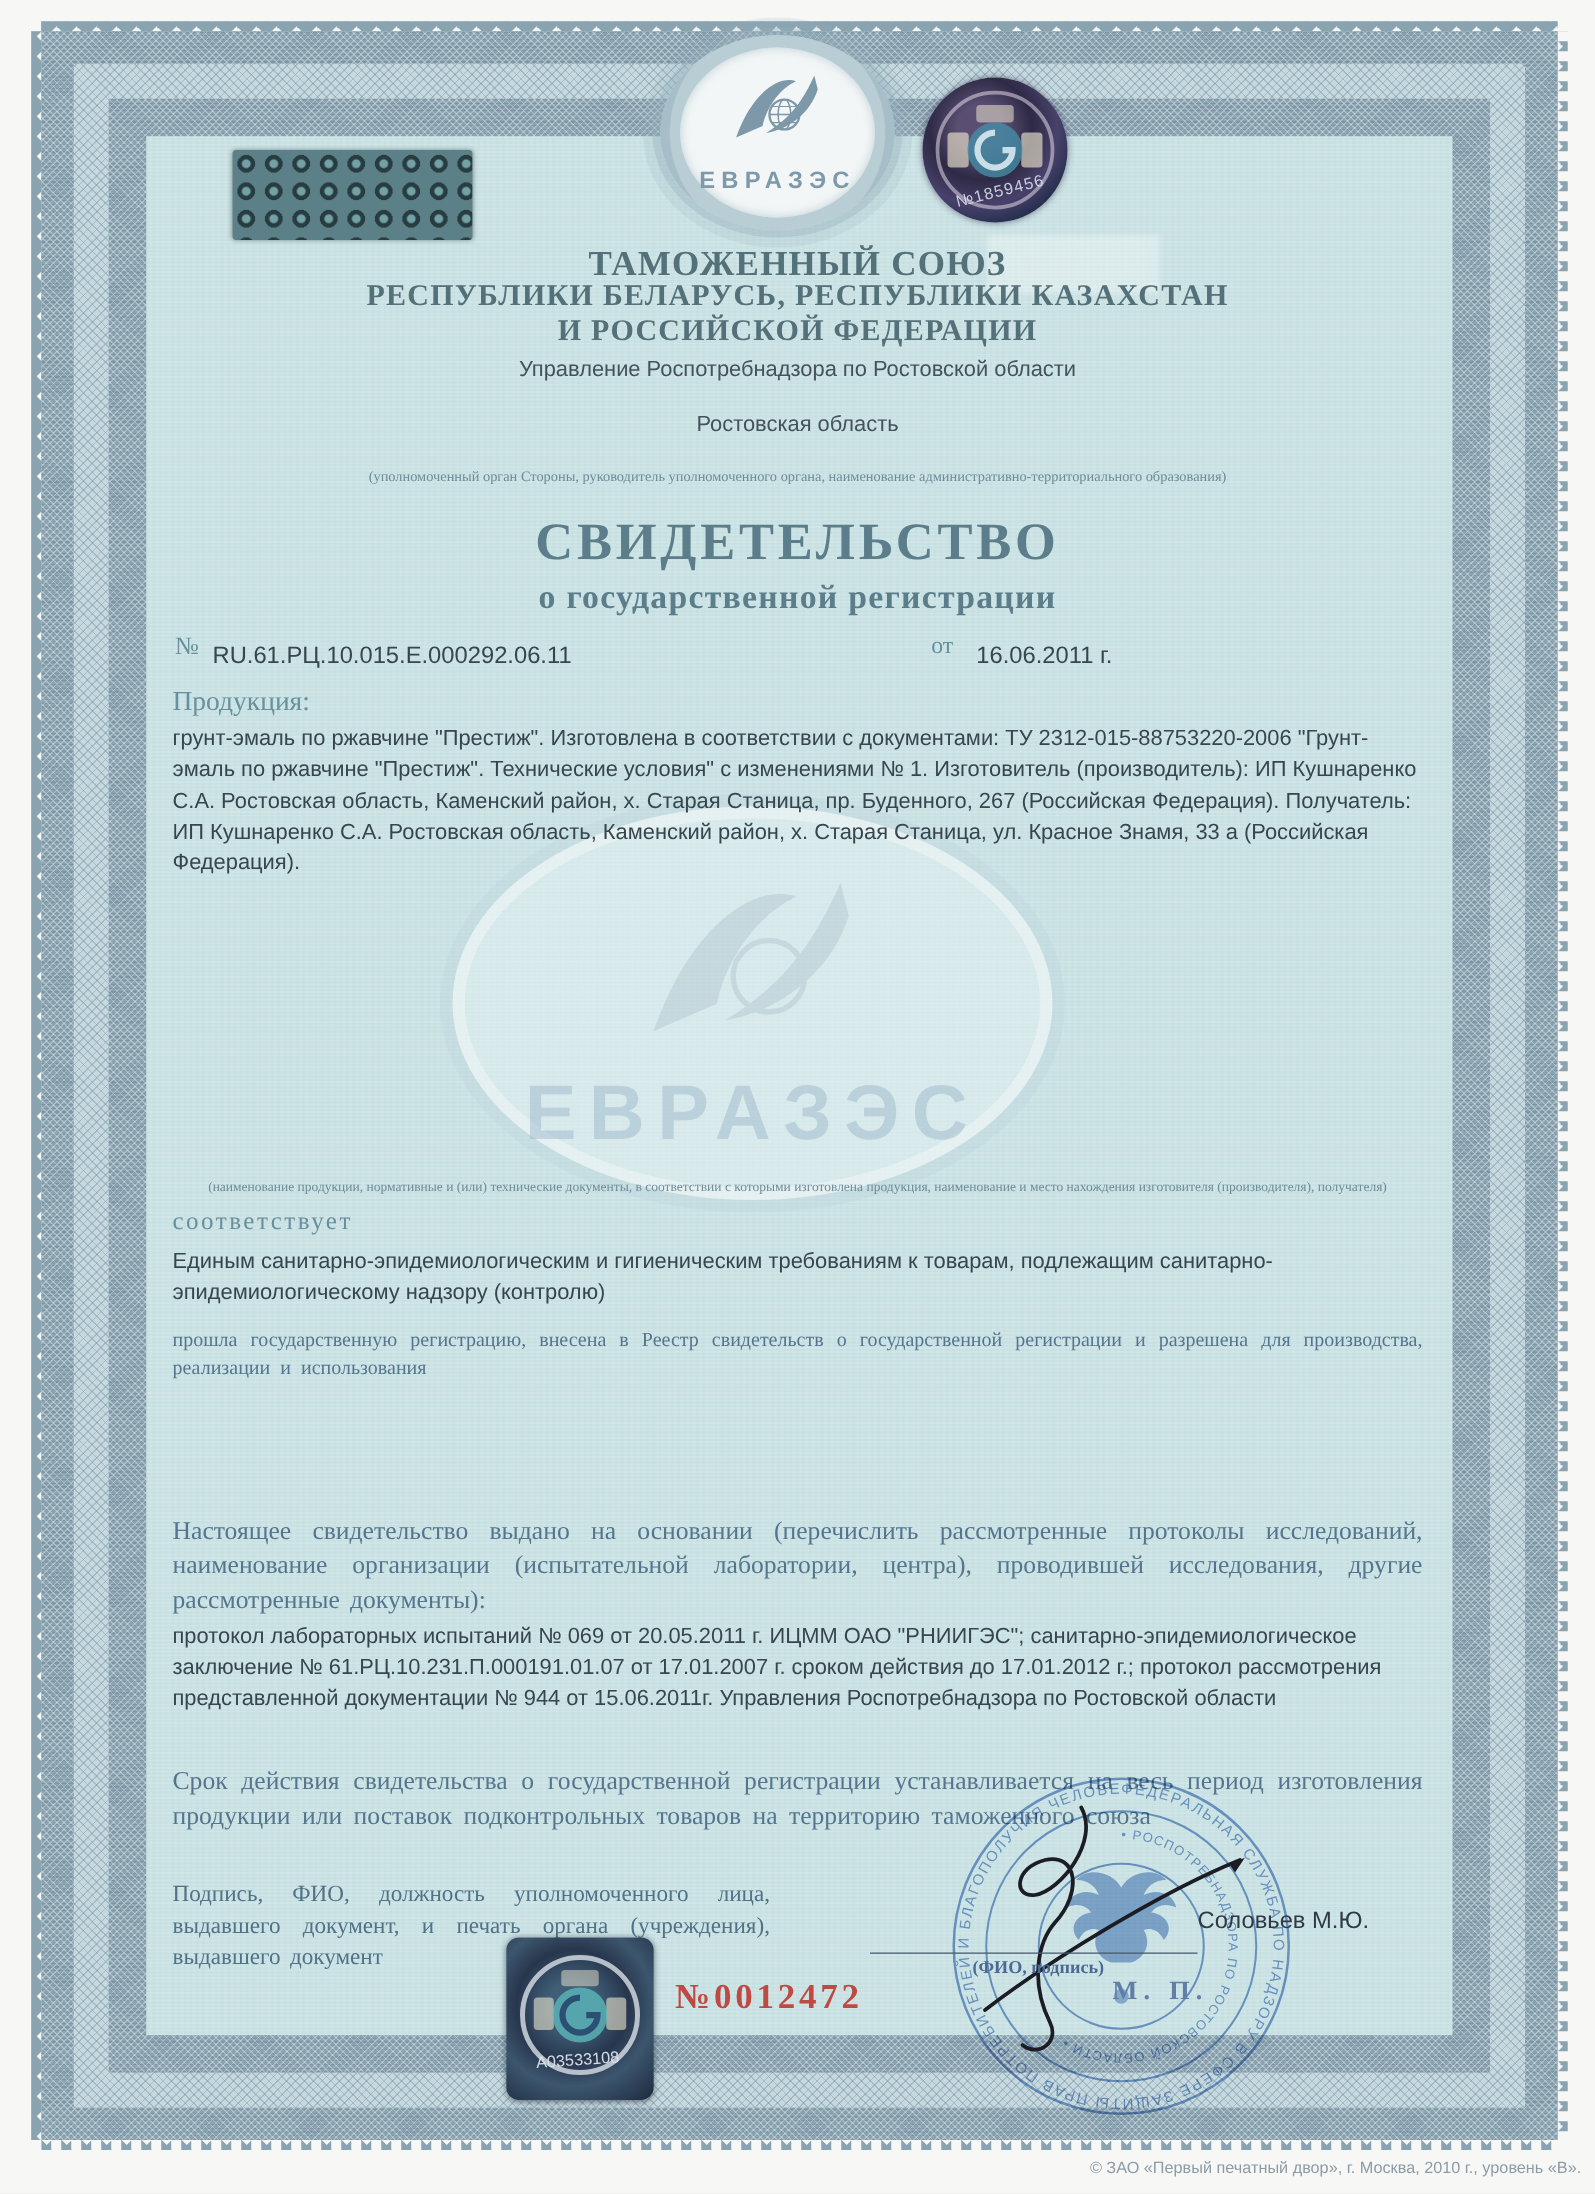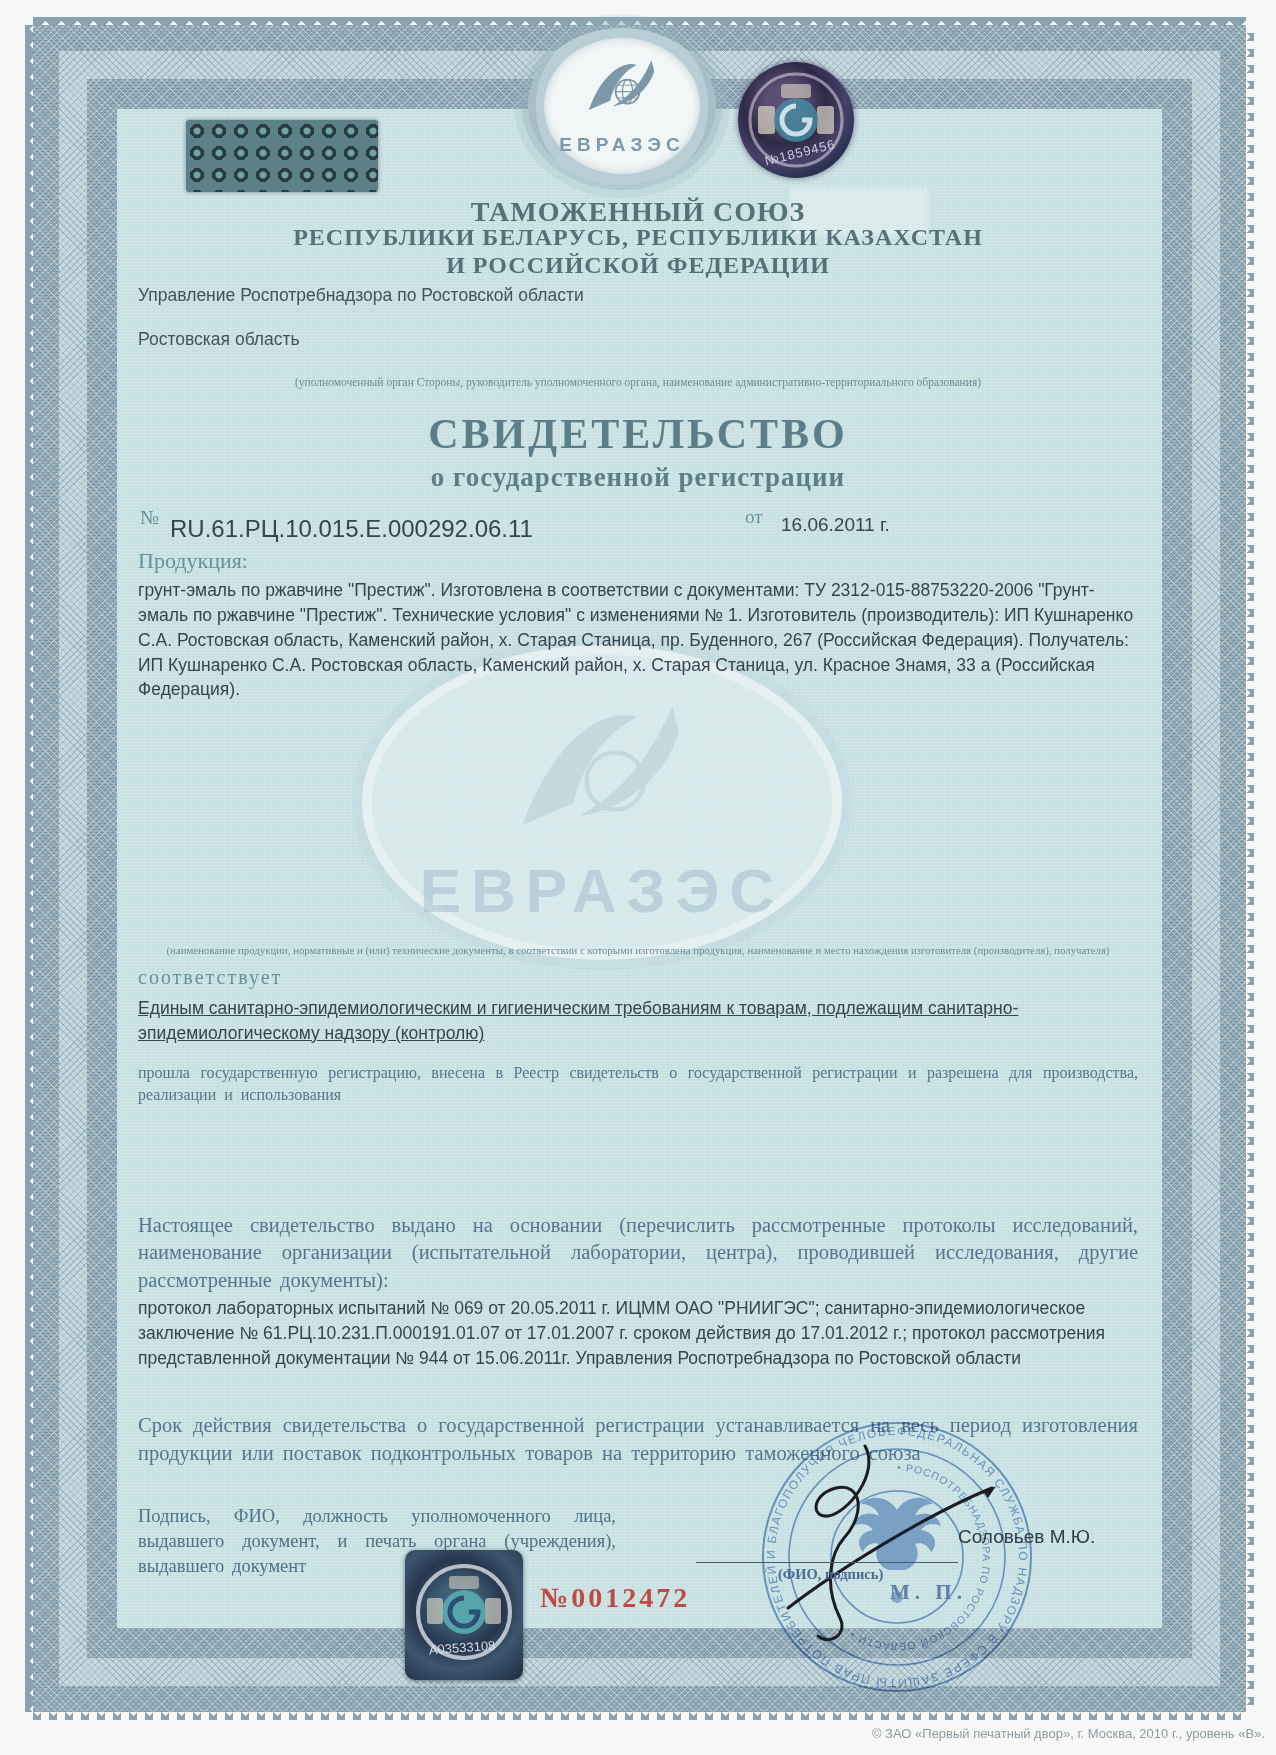--- a/index.html
+++ b/index.html
@@ -36,21 +36,21 @@
                      linear-gradient(135deg,#8aa3b1 50%,transparent 50%);
     background-size:16px 16px;background-position:0 0,0 8px;}
   .zz-right{top:0;bottom:0;right:-8px;width:8px;
     background-image:linear-gradient(-45deg,#8aa3b1 50%,transparent 50%),
                      linear-gradient(-135deg,#8aa3b1 50%,transparent 50%);
     background-size:16px 16px;background-position:0 0,0 8px;}
 
   
   .serif{font-family:"Liberation Serif",serif;font-weight:bold;}
   .head-serif{font-family:"Liberation Serif",serif;font-weight:bold;color:#547079;text-align:center;}
-  .org-line{color:#44525c;font-size:17.5px;line-height:1.28;}
+  .org-line{color:#44525c;text-align:center;font-size:17.5px;line-height:1.28;}
   .caption{font-family:"Liberation Serif",serif;color:#6d8c99;text-align:center;}
   .title{font-family:"Liberation Serif",serif;font-weight:bold;color:#5c7d8a;
          letter-spacing:3px;text-align:center;}
   .body-sans{color:#37454f;font-size:17.5px;line-height:1.42;}
   .p-serif{font-family:"Liberation Serif",serif;color:#54758d;text-align:justify;}
   .label-serif{font-family:"Liberation Serif",serif;color:#66909d;}
   .red{color:#bf4a43;}
   .footer{color:#8d9ba5;font-size:13px;}
 
   
@@ -131,39 +131,39 @@
   <div class="abs head-serif" style="left:138px;top:224px;width:1000px;font-size:24px;letter-spacing:1px;">РЕСПУБЛИКИ БЕЛАРУСЬ, РЕСПУБЛИКИ КАЗАХСТАН</div>
   <div class="abs head-serif" style="left:138px;top:252px;width:1000px;font-size:24px;letter-spacing:1px;">И РОССИЙСКОЙ ФЕДЕРАЦИИ</div>
   <div class="abs org-line" style="left:138px;top:284px;width:1000px;">Управление Роспотребнадзора по Ростовской области</div>
   <div class="abs org-line" style="left:138px;top:328px;width:1000px;">Ростовская область</div>
   <div class="abs caption" style="left:138px;top:376px;width:1000px;font-size:11.5px;">(уполномоченный орган Стороны, руководитель уполномоченного органа, наименование административно-территориального образования)</div>
 
   <div class="abs title" style="left:138px;top:410px;width:1000px;font-size:42px;">СВИДЕТЕЛЬСТВО</div>
   <div class="abs title" style="left:138px;top:462px;width:1000px;font-size:27px;letter-spacing:1px;">о государственной регистрации</div>
 
   <div class="abs label-serif" style="left:140px;top:506px;font-size:20px;">№</div>
-  <div class="abs body-sans" style="left:170px;top:512px;font-size:24px;text-align:center;">RU.61.РЦ.10.015.Е.000292.06.11</div>
+  <div class="abs body-sans" style="left:170px;top:512px;font-size:19px;text-align:center;">RU.61.РЦ.10.015.Е.000292.06.11</div>
   <div class="abs label-serif" style="left:745px;top:506px;font-size:19px;">от</div>
   <div class="abs body-sans" style="left:781px;top:512px;font-size:19px;">16.06.2011 г.</div>
 
   <div class="abs wm-circle" style="left:372px;top:655px;width:460px;height:295px;">
     <svg class="abs" style="left:120px;top:30px;opacity:.20;" width="220" height="170" viewBox="0 0 100 74">
       <path d="M14 62 C28 22, 52 8, 66 13 C53 19, 41 34, 37 52 Z" fill="#7d98a8"></path>
       <path d="M82 8 C73 28, 63 44, 40 58 C60 55, 79 40, 85 20 Z" fill="#7d98a8"></path>
       <circle cx="56" cy="42" r="13" fill="none" stroke="#7d98a8" stroke-width="2"></circle>
     </svg>
     <div class="abs wm-text" style="left:0;right:0;top:200px;font-size:62px;">ЕВРАЗЭС</div>
   </div>
 
   <div class="abs label-serif" style="left:138px;top:548px;font-size:22px;">Продукция:</div>
   <div class="abs body-sans" style="left:138px;top:578px;width:1000px;">грунт-эмаль по ржавчине "Престиж". Изготовлена в соответствии с документами: ТУ 2312-015-88753220-2006 "Грунт-эмаль по ржавчине "Престиж". Технические условия" с изменениями № 1. Изготовитель (производитель): ИП Кушнаренко С.А. Ростовская область, Каменский район, х. Старая Станица, пр. Буденного, 267 (Российская Федерация).  Получатель: ИП Кушнаренко С.А. Ростовская область, Каменский район, х. Старая Станица, ул. Красное Знамя, 33 а (Российская Федерация).</div>
   <div class="abs caption" style="left:112px;top:944px;width:1052px;font-size:10.8px;">(наименование продукции, нормативные и (или) технические документы, в соответствии с которыми изготовлена продукция, наименование и место нахождения изготовителя (производителя), получателя)</div>
 
   <div class="abs label-serif" style="left:138px;top:966px;font-size:20px;letter-spacing:2px;">соответствует</div>
-  <div class="abs body-sans" style="left:138px;top:996px;width:920px;text-decoration:underline;">Единым санитарно-эпидемиологическим и гигиеническим требованиям к товарам, подлежащим санитарно-эпидемиологическому надзору (контролю)</div>
+  <div class="abs body-sans" style="left:138px;top:996px;width:920px;">Единым санитарно-эпидемиологическим и гигиеническим требованиям к товарам, подлежащим санитарно-эпидемиологическому надзору (контролю)</div>
 
   <div class="abs p-serif" style="left:138px;top:1062px;width:1000px;font-size:16px;line-height:1.36;word-spacing:4px;">прошла государственную регистрацию, внесена в Реестр свидетельств о государственной регистрации и разрешена для производства, реализации и использования</div>
 
   <div class="abs p-serif" style="left:138px;top:1212px;width:1000px;font-size:20.5px;line-height:1.33;word-spacing:3px;">Настоящее свидетельство выдано на основании (перечислить рассмотренные протоколы исследований, наименование организации (испытательной лаборатории, центра), проводившей исследования, другие рассмотренные документы):</div>
   <div class="abs body-sans" style="left:138px;top:1296px;width:1000px;">протокол лабораторных испытаний № 069 от 20.05.2011 г. ИЦММ ОАО "РНИИГЭС"; санитарно-эпидемиологическое заключение № 61.РЦ.10.231.П.000191.01.07 от 17.01.2007 г. сроком действия до 17.01.2012 г.; протокол рассмотрения представленной документации № 944 от 15.06.2011г. Управления Роспотребнадзора по Ростовской области</div>
 
   <div class="abs p-serif" style="left:138px;top:1412px;width:1000px;font-size:20.5px;line-height:1.35;word-spacing:4px;">Срок действия свидетельства о государственной регистрации устанавливается на весь период изготовления продукции или поставок подконтрольных товаров на территорию таможенного союза</div>
 
   <svg class="abs" style="left:752px;top:1412px;mix-blend-mode:multiply;opacity:.72;" width="290" height="290" viewBox="0 0 290 290">
     <defs>

